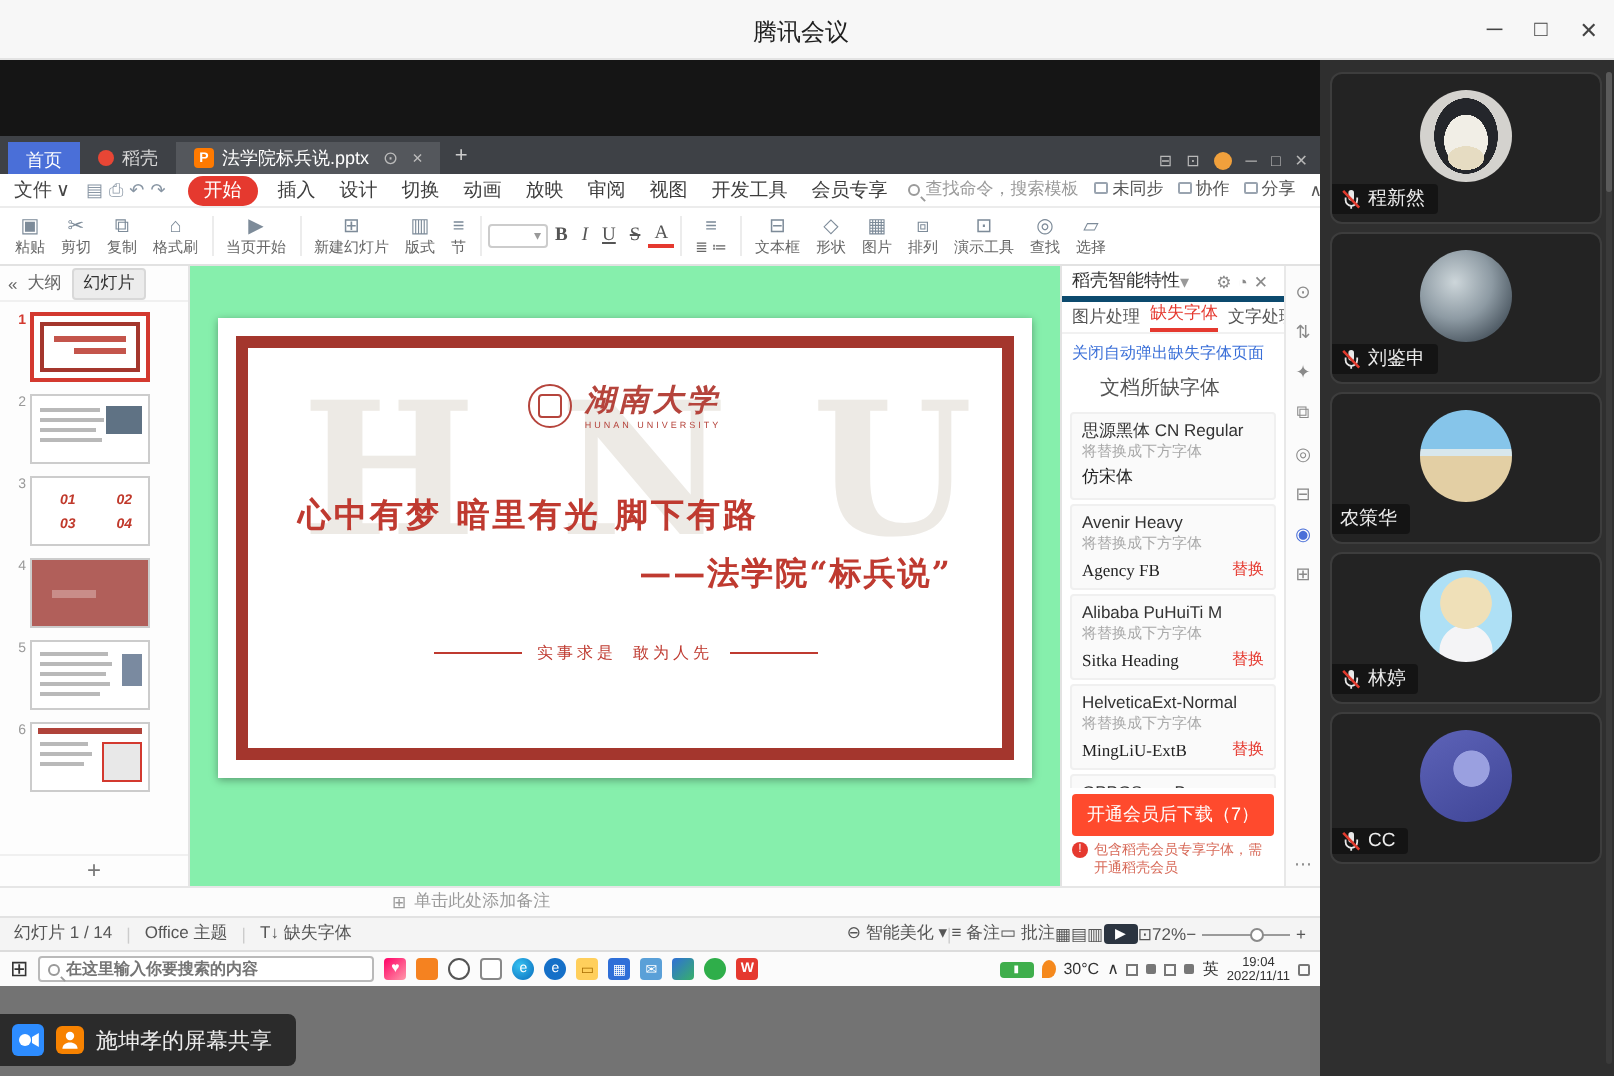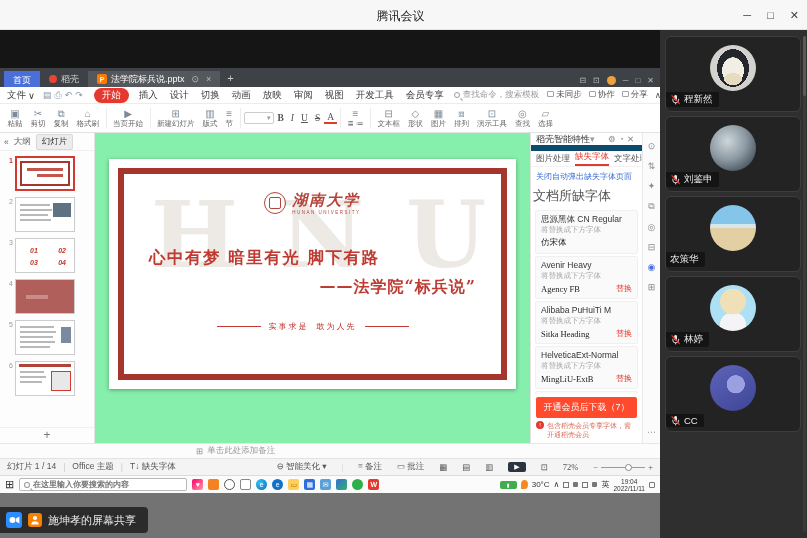--- a/index.html
+++ b/index.html
@@ -87,45 +87,45 @@
   .logo-name { font-family:"DejaVu Serif", serif; font-weight:bold; font-style:italic; font-size:15px; color:#b5443c; letter-spacing:2px; }
   .logo-en { font-size:4.5px; color:#b5443c; letter-spacing:1.5px; text-align:center; }
   .slide-title-block { position:absolute; top:88px; left:40px; right:40px; font-family:"DejaVu Serif", serif; color:#bf3a30; }
   .st1 { font-size:16.5px; font-weight:bold; letter-spacing:1.5px; text-align:left; }
   .st2 { font-size:16px; font-weight:bold; text-align:right; margin-top:8px; letter-spacing:1px; }
   .motto { position:absolute; top:162px; left:0; right:0; display:flex; align-items:center; justify-content:center; gap:8px; color:#bf3a30; font-size:8px; letter-spacing:2px; }
   .mline { width:44px; height:1px; background:#bf3a30; }
 
   
   .font-panel { width:112px; border-left:1px solid #e2e2e2; background:#fff; display:flex; flex-direction:column; overflow:hidden; }
-  .fp-head { height:18px; display:flex; align-items:center; padding:0 5px; gap:0; font-size:9px; color:#333; border-bottom:6px solid #0c4a6e; }
+  .fp-head { height:18px; display:flex; align-items:center; padding:0 5px; gap:0; font-size:9px; color:#333; border-bottom:3px solid #0c4a6e; }
   .fp-head .ic { margin-left:auto; color:#8a8a8a; font-size:8.5px; letter-spacing:3px; }
   .fp-tabs { height:16px; display:flex; align-items:center; gap:5px; padding:0 5px; font-size:8.5px; color:#555; border-bottom:1px solid #f1f1f1; white-space:nowrap; }
   .fp-tab.active { color:#e5392f; border-bottom:2px solid #e5392f; padding-bottom:1px; }
   .fp-link { color:#3a6fd8; font-size:8px; padding:4px 5px 2px; }
-  .fp-section { color:#555; font-size:13px; padding:3px 2px; }
+  .fp-section { color:#555; font-size:10px; padding:3px 19px; }
   .fp-entries { flex:1; overflow:hidden; }
   .fe { margin:2px 4px; padding:3px 5px 4px; background:#fafafa; border:1px solid #f0f0f0; border-radius:2px; }
   .fe-name { font-size:8.5px; color:#333; line-height:11px; white-space:nowrap; overflow:hidden; }
   .fe-note { font-size:7.5px; color:#a8a8a8; line-height:10px; }
   .fe-row { display:flex; align-items:center; margin-top:2px; }
   .fe-rep { font-size:8.5px; color:#222; font-family:"Liberation Serif", serif; }
   .fe-act { margin-left:auto; font-size:8px; color:#e5392f; }
   .fp-btn { margin:3px 5px; background:#ff4a2d; color:#fff; text-align:center; font-size:9px; padding:4px 0; border-radius:2px; }
   .fp-note { display:flex; gap:3px; padding:0 5px 4px; font-size:7px; color:#d86b5a; line-height:9px; }
   .fp-note .i { width:8px; height:8px; border-radius:50%; background:#e5392f; color:#fff; font-size:6px; display:flex; align-items:center; justify-content:center; flex:none; }
 
   
   .right-rail { width:18px; border-left:1px solid #e8e8e8; background:#fbfbfb; display:flex; flex-direction:column; align-items:center; padding-top:8px; gap:10px; color:#8a8a8a; font-size:9px; }
 
   
   .notes-strip { height:15px; background:#fcfcfc; border-top:1px solid #e6e6e6; display:flex; align-items:center; gap:4px; padding-left:196px; font-size:8.5px; color:#9a9a9a; }
   .statusbar { height:17px; background:#f4f4f4; border-top:1px solid #e2e2e2; display:flex; align-items:center; gap:7px; padding:0 7px; font-size:8.5px; color:#555; white-space:nowrap; }
   .sb-sep { color:#ccc; }
-  .sb-right { margin-left:auto; display:flex; align-items:center; gap:15px;font-family:Liberation Serif, serif; }
+  .sb-right { margin-left:auto; display:flex; align-items:center; gap:0; }
   .play-pill { background:#2b3440; color:#fff; font-size:7px; padding:1px 6px; border-radius:2px; }
   .slider { display:flex; align-items:center; gap:3px; }
   .track { width:44px; height:1px; background:#9a9a9a; position:relative; }
   .knob { position:absolute; left:24px; top:-3px; width:7px; height:7px; border-radius:50%; background:#fff; border:1px solid #8a8a8a; }
 
   
   .taskbar { height:18px; background:#fbfbfb; border-top:1px solid #dcdcdc; display:flex; align-items:center; gap:5px; padding:0 5px; white-space:nowrap; }
   .start { font-size:11px; color:#333; }
   .tb-search { width:168px; height:13px; border:1px solid #b9b9b9; background:#fff; border-radius:2px; display:flex; align-items:center; gap:3px; padding:0 4px; }
   .tb-search input { border:none; outline:none; width:100%; font-size:8px; color:#444; font-family:"Liberation Sans", sans-serif; background:transparent;font-weight:bold; }

